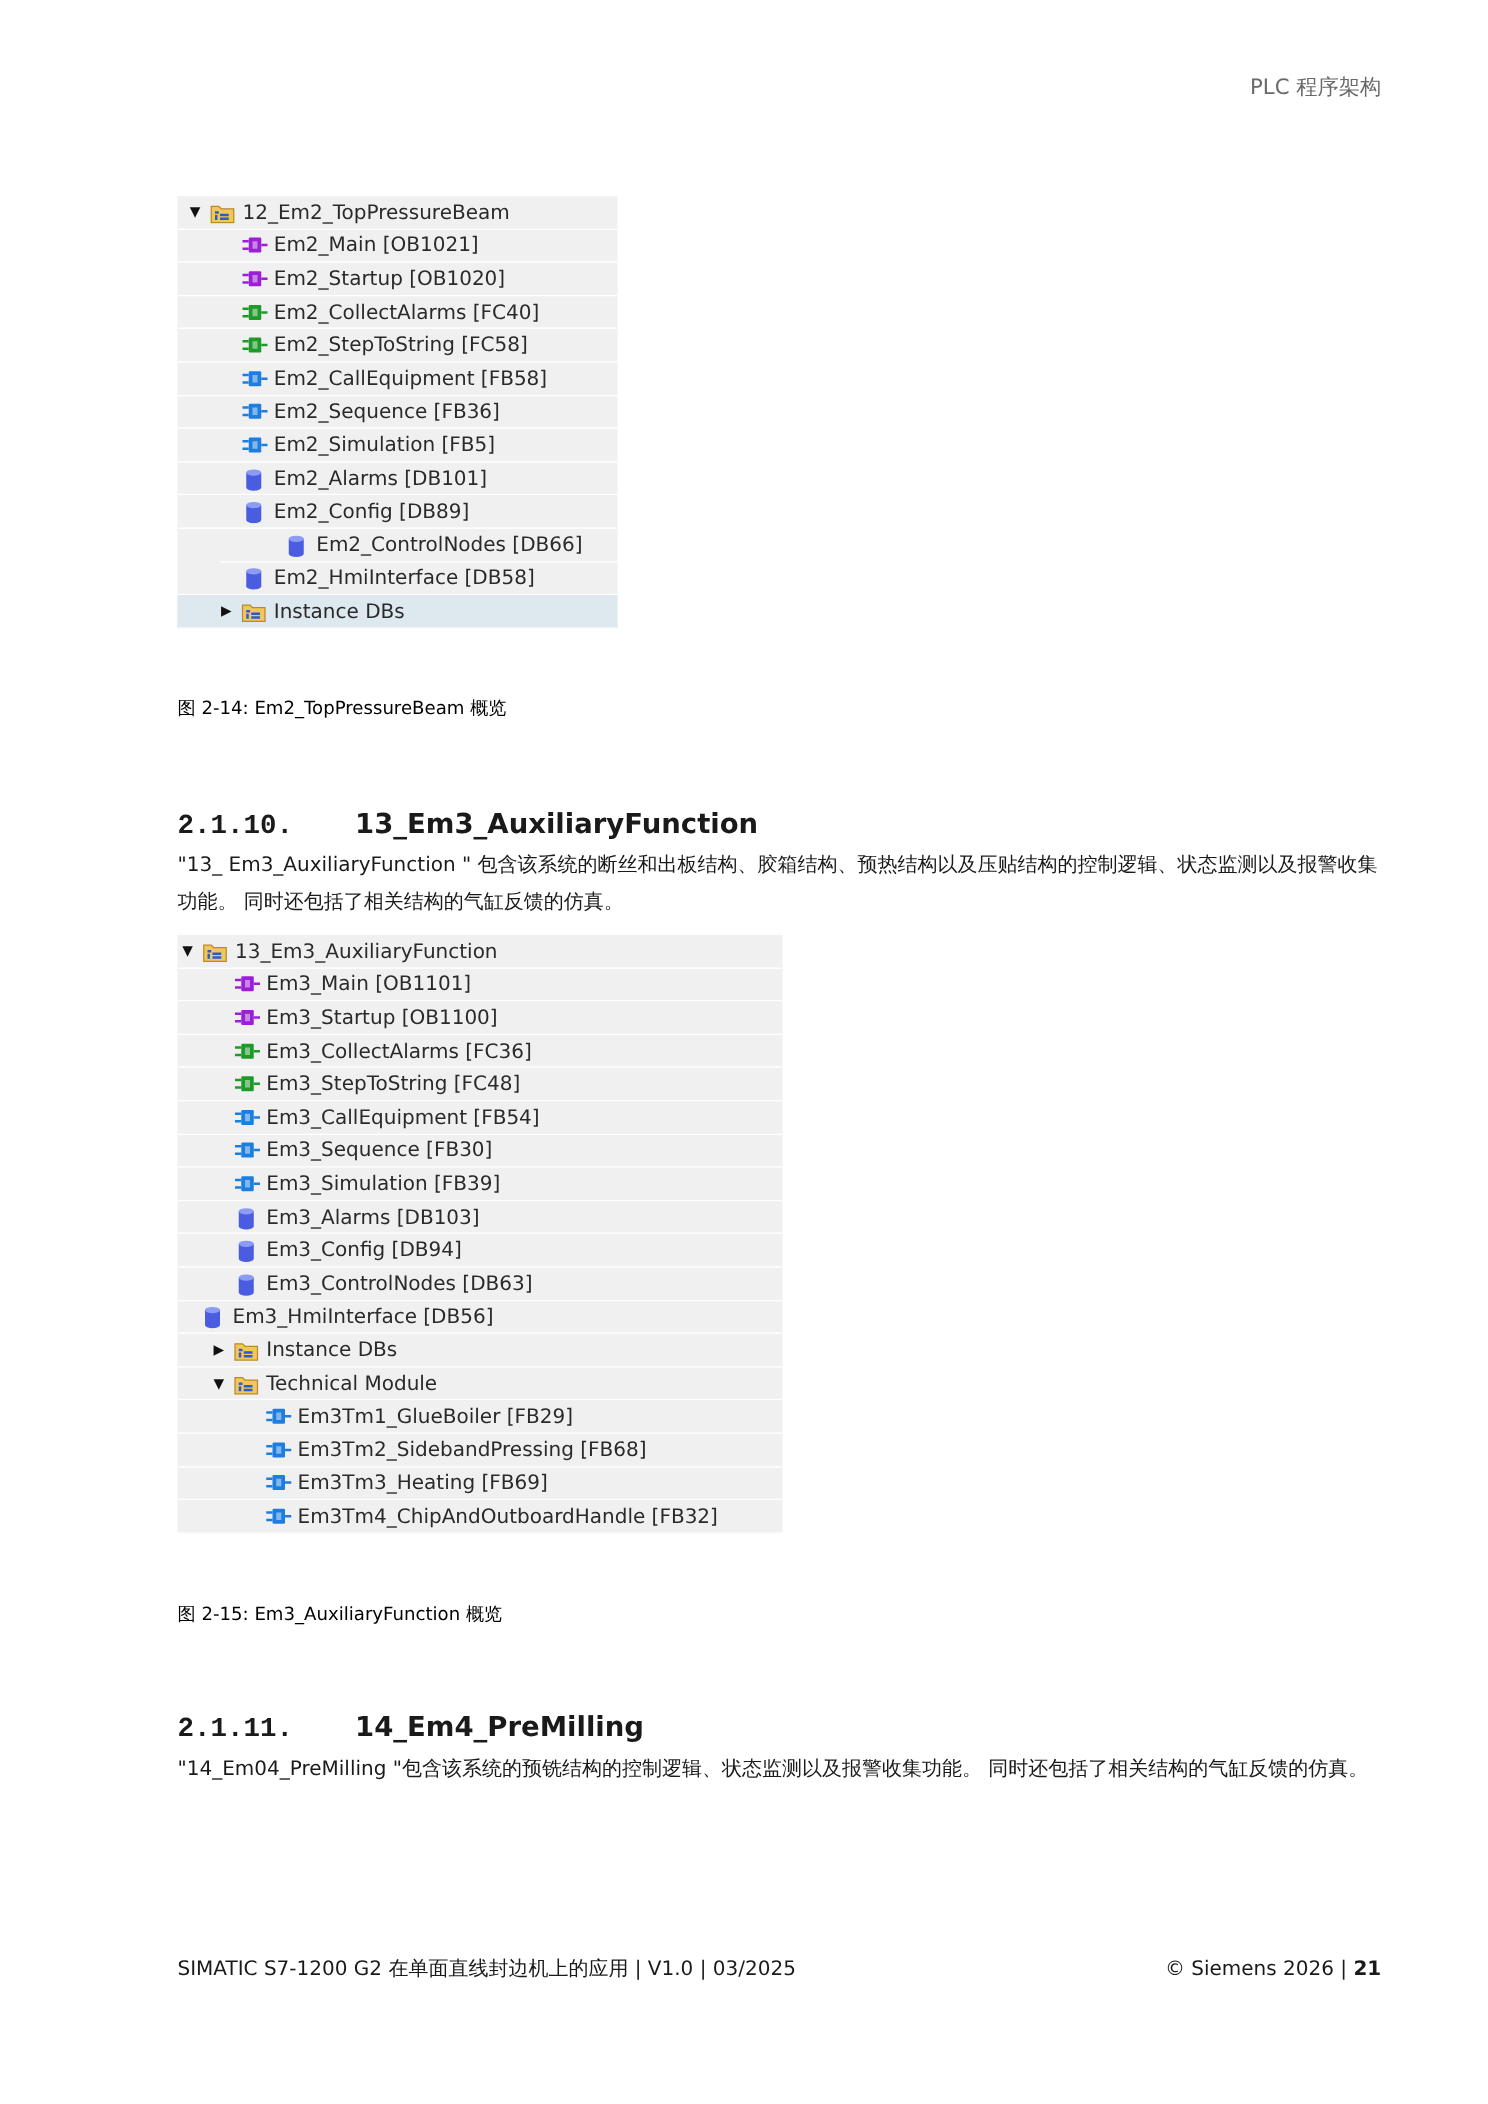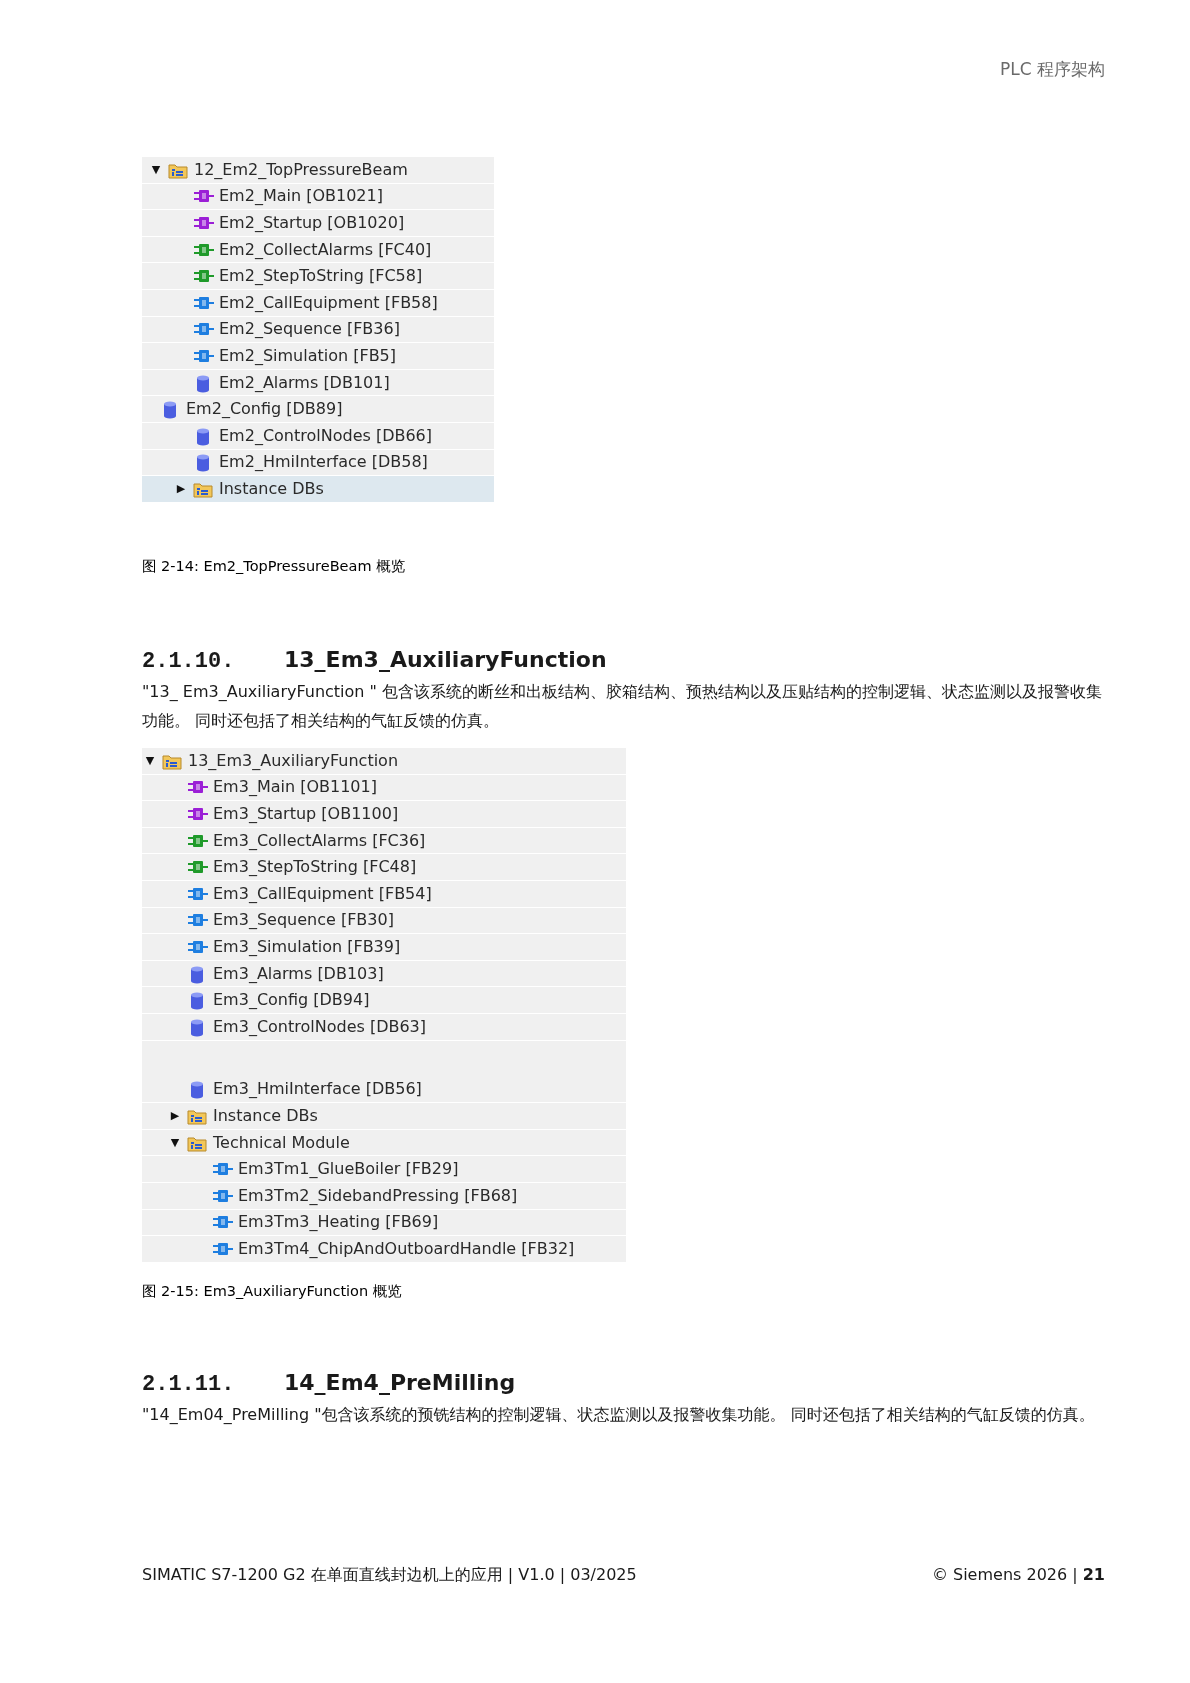--- a/index.html
+++ b/index.html
@@ -166,31 +166,31 @@
     <div class="tree-row" style="padding-left: 33px;">
       <span class="toggle none"></span>
       <span class="icon">
         <svg width="20" height="18" viewBox="0 0 20 18">
           <path d="M4 3 v12 a6 2.5 0 0 0 12 0 v-12" fill="#4a5de0"></path>
           <ellipse cx="10" cy="3" rx="6" ry="2.5" fill="#8c9bf5"></ellipse>
         </svg>
       </span>
       <span class="label">Em2_Alarms [DB101]</span>
     </div>
-    <div class="tree-row" style="">
+    <div class="tree-row" style="padding-left: 33px;">
       <span class="toggle none"></span>
       <span class="icon">
         <svg width="20" height="18" viewBox="0 0 20 18">
           <path d="M4 3 v12 a6 2.5 0 0 0 12 0 v-12" fill="#4a5de0"></path>
           <ellipse cx="10" cy="3" rx="6" ry="2.5" fill="#8c9bf5"></ellipse>
         </svg>
       </span>
       <span class="label">Em2_Config [DB89]</span>
     </div>
-    <div class="tree-row" style="padding-left: 33px;">
+    <div class="tree-row" style="padding-left: 33px; margin-left: 34px;">
       <span class="toggle none"></span>
       <span class="icon">
         <svg width="20" height="18" viewBox="0 0 20 18">
           <path d="M4 3 v12 a6 2.5 0 0 0 12 0 v-12" fill="#4a5de0"></path>
           <ellipse cx="10" cy="3" rx="6" ry="2.5" fill="#8c9bf5"></ellipse>
         </svg>
       </span>
       <span class="label">Em2_ControlNodes [DB66]</span>
     </div>
     <div class="tree-row" style="padding-left: 33px;">
@@ -353,21 +353,21 @@
     <div class="tree-row" style="padding-left: 27px;">
       <span class="toggle none"></span>
       <span class="icon">
         <svg width="20" height="18" viewBox="0 0 20 18">
           <path d="M4 3 v12 a6 2.5 0 0 0 12 0 v-12" fill="#4a5de0"></path>
           <ellipse cx="10" cy="3" rx="6" ry="2.5" fill="#8c9bf5"></ellipse>
         </svg>
       </span>
       <span class="label">Em3_ControlNodes [DB63]</span>
     </div>
-    <div class="tree-row" style="padding-left: 27px; margin-top: 36px;">
+    <div class="tree-row" style="">
       <span class="toggle none"></span>
       <span class="icon">
         <svg width="20" height="18" viewBox="0 0 20 18">
           <path d="M4 3 v12 a6 2.5 0 0 0 12 0 v-12" fill="#4a5de0"></path>
           <ellipse cx="10" cy="3" rx="6" ry="2.5" fill="#8c9bf5"></ellipse>
         </svg>
       </span>
       <span class="label">Em3_HmiInterface [DB56]</span>
     </div>
     <div class="tree-row" style="padding-left: 27px;">

